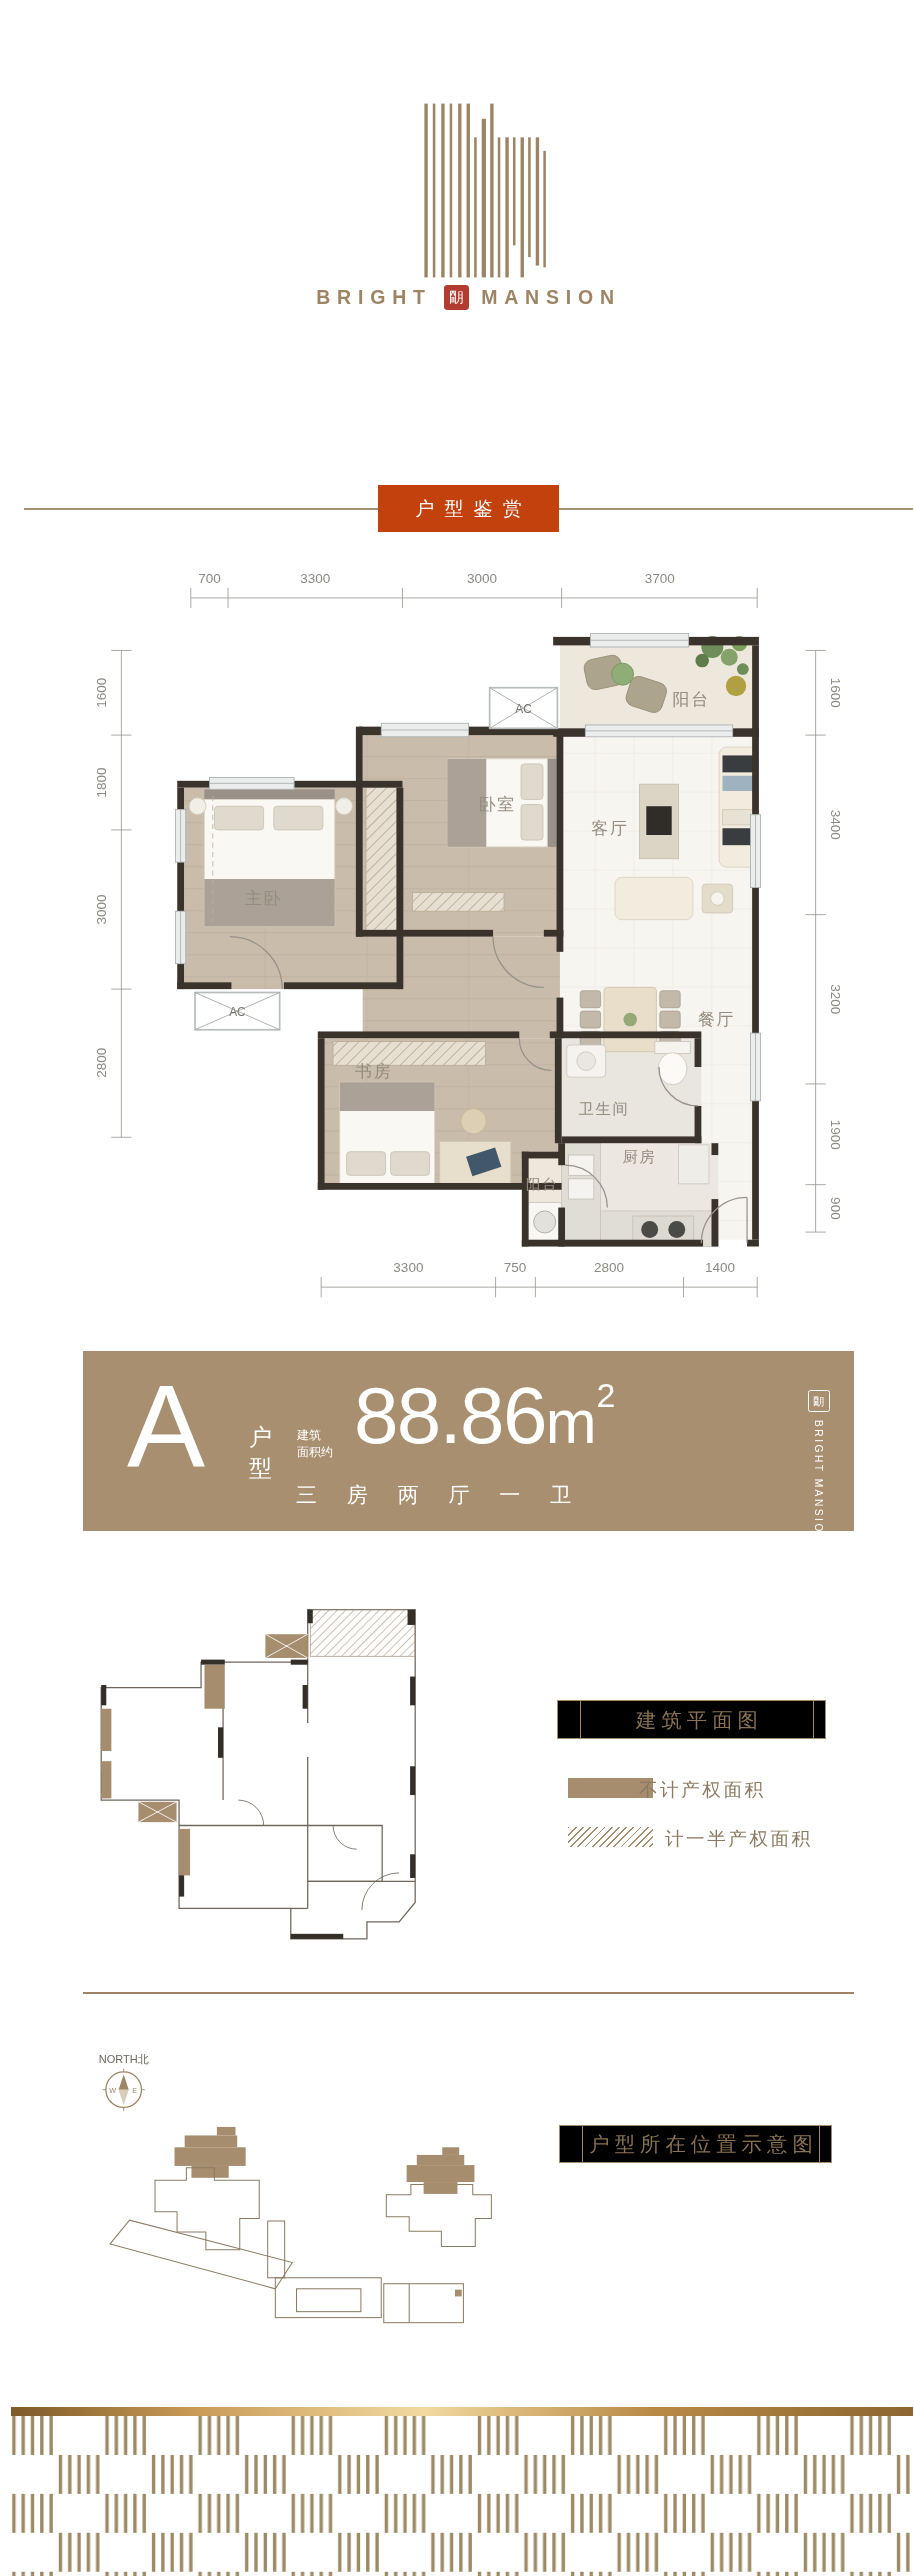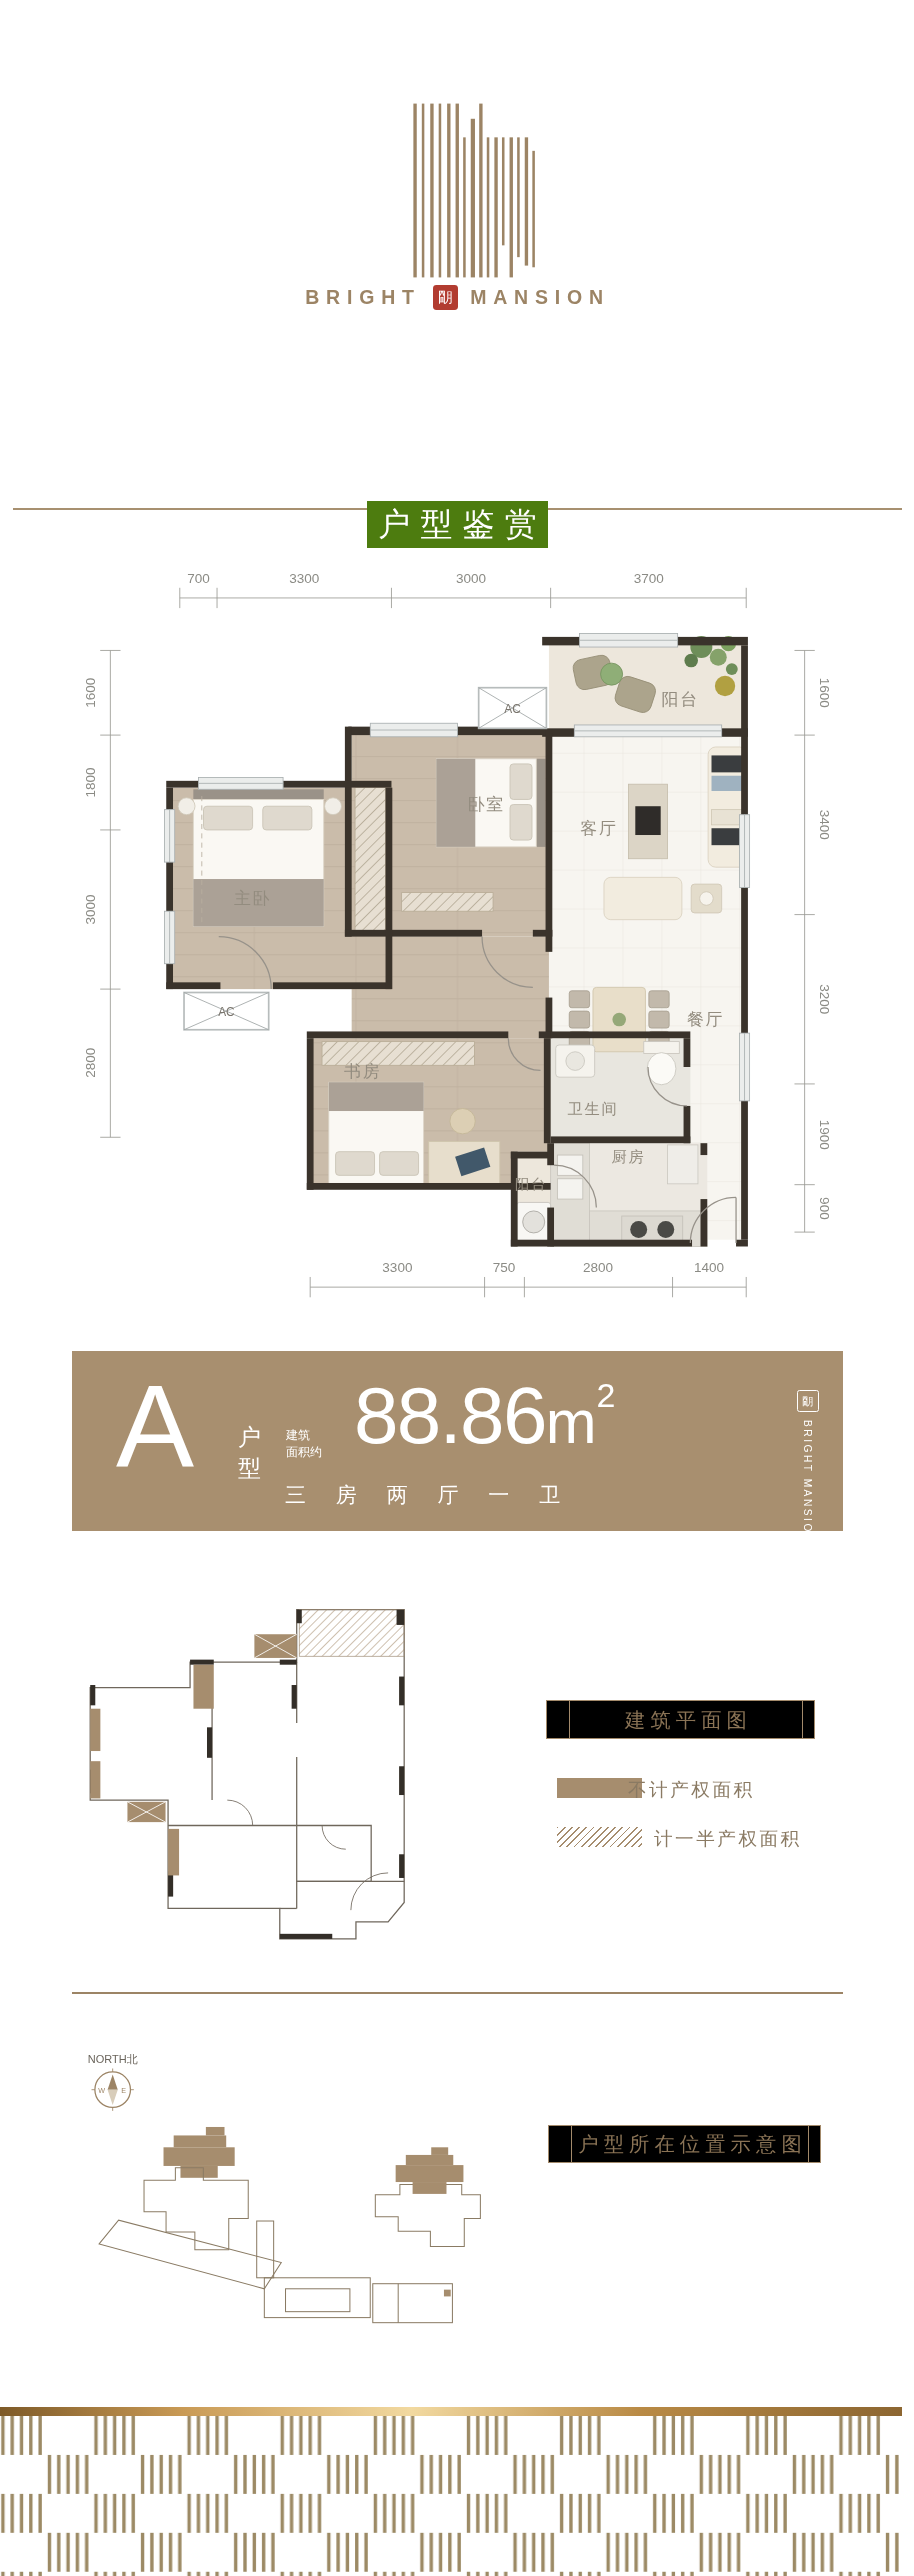--- a/index.html
+++ b/index.html
@@ -1,38 +1,38 @@
 <!DOCTYPE html>
 <html style="font-size:13.5px"><head>
 <meta charset="utf-8">
 <style>
   html,body{margin:0;padding:0;background:#ffffff;}
   .page{position:relative;width:902px;height:2576px;background:#ffffff;overflow:hidden;
-        font-family:"Liberation Sans","DejaVu Sans",sans-serif;}
+        font-family:"Liberation Sans","DejaVu Sans",sans-serif;margin-left:11px;}
   svg{position:absolute;display:block;}
   svg text{font-family:"Liberation Sans","DejaVu Sans",sans-serif;}
   
   .logo-row{position:absolute;top:285px;left:0;width:915px;display:flex;justify-content:center;
             align-items:center;color:#9C8465;font-size:19.5px;letter-spacing:6.8px;font-weight:600;}
   .seal{width:25.4px;height:25.4px;background:#B23C30;border-radius:3.4px;color:#fff;display:flex;
         align-items:center;justify-content:center;font-size:14.4px;letter-spacing:0;margin:0 12px;font-weight:400;}
   .logo-cn{position:absolute;top:315px;left:0;width:915px;text-align:center;color:#9C8465;
            font-size:53px;letter-spacing:4.2px;font-weight:400;}
   
   .sec-line{position:absolute;height:1.7px;background:#A79070;}
-  .sec-box{position:absolute;left:367px;top:501px;width:181px;height:47px;background:#4d7c0f;
-           color:#fff;display:flex;align-items:center;justify-content:center;font-size:32px;
+  .sec-box{position:absolute;left:367px;top:485px;width:181px;height:47px;background:#c2410c;
+           color:#fff;display:flex;align-items:center;justify-content:center;font-size:19px;
            letter-spacing:10.2px;text-indent:10.2px;}
   
   .banner{position:absolute;left:72px;top:1351px;width:771px;height:180px;background:#A88F6F;color:#fff;}
   .banner .bigA{position:absolute;left:44px;top:17px;font-size:117px;line-height:1;font-weight:300;}
   .banner .typecol{position:absolute;left:166px;top:75px;display:flex;flex-direction:column;gap:7.6px;
                    font-size:23px;line-height:1;}
   .banner .arealbl{position:absolute;left:214px;top:76px;font-size:12px;line-height:1.45;}
-  .banner .areaval{position:absolute;left:282px;top:25.4px;display:flex;align-items:baseline;line-height:1;}
+  .banner .areaval{position:absolute;left:271px;top:25.4px;display:flex;align-items:baseline;line-height:1;}
   .banner .areaval .num{font-size:80px;font-weight:400;letter-spacing:-1.7px;}
   .banner .areaval .unit{font-size:61px;font-weight:400;}
   .banner .areaval .sup{font-size:34px;transform:translateY(-36px);display:inline-block;}
   .banner .roomsline{position:absolute;left:213px;top:130px;font-size:21px;letter-spacing:12px;}
   .banner .vlogo{position:absolute;right:24px;top:39px;display:flex;flex-direction:column;align-items:center;}
   .banner .vseal{width:20.3px;height:20.3px;border:1.2px solid #fff;border-radius:2.5px;display:flex;
                  align-items:center;justify-content:center;font-size:11px;}
   .banner .vtext{writing-mode:vertical-rl;letter-spacing:2.5px;font-size:10.2px;margin-top:7.6px;}
   
   .titlebox{position:absolute;border:1.4px solid #A38A6B;color:#8A7355;display:flex;background:#000000;}

